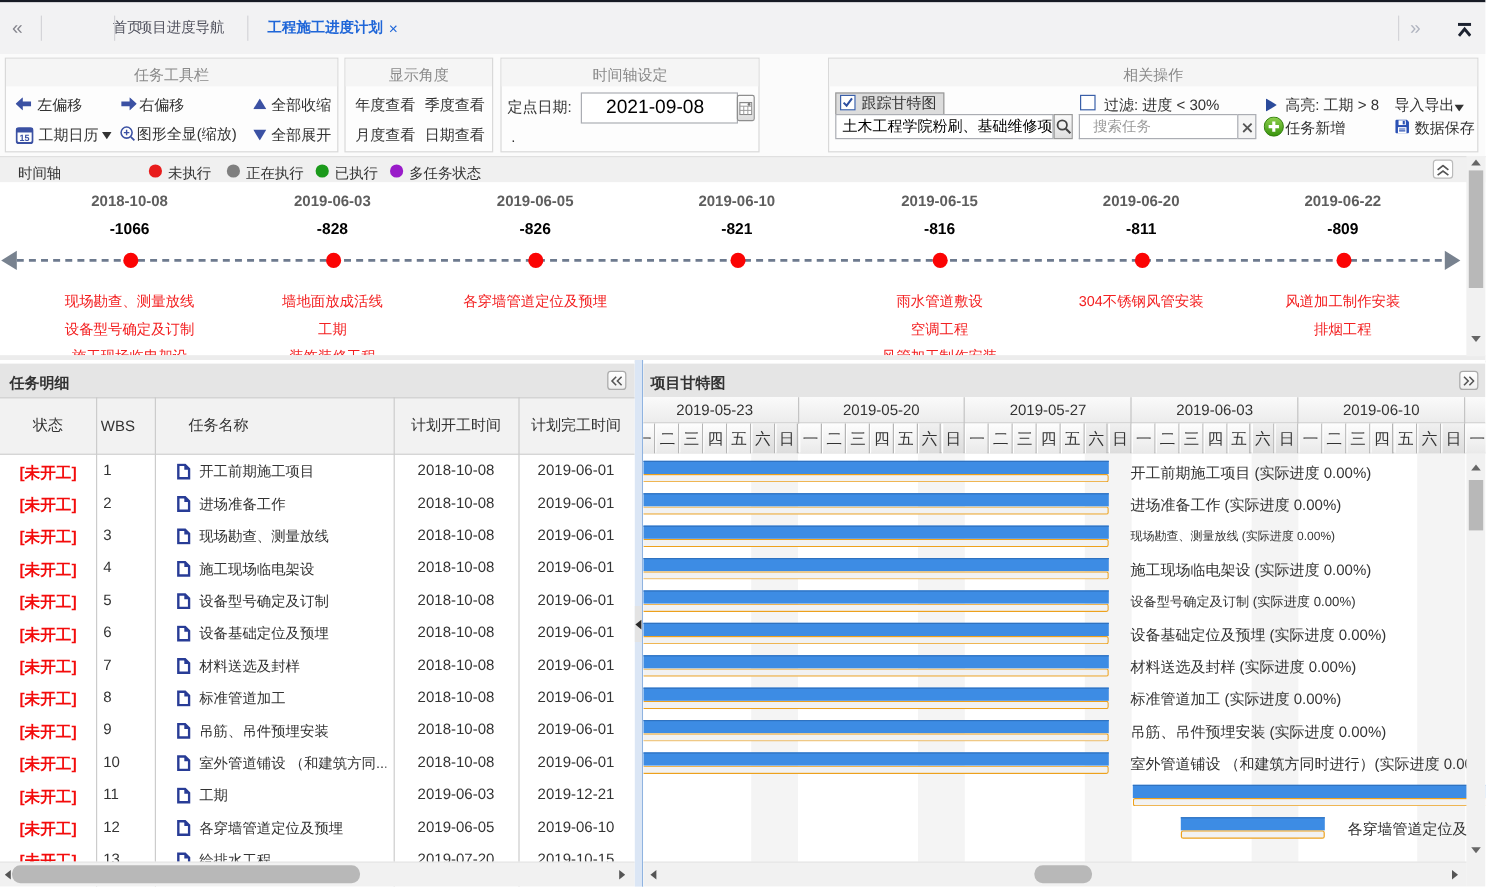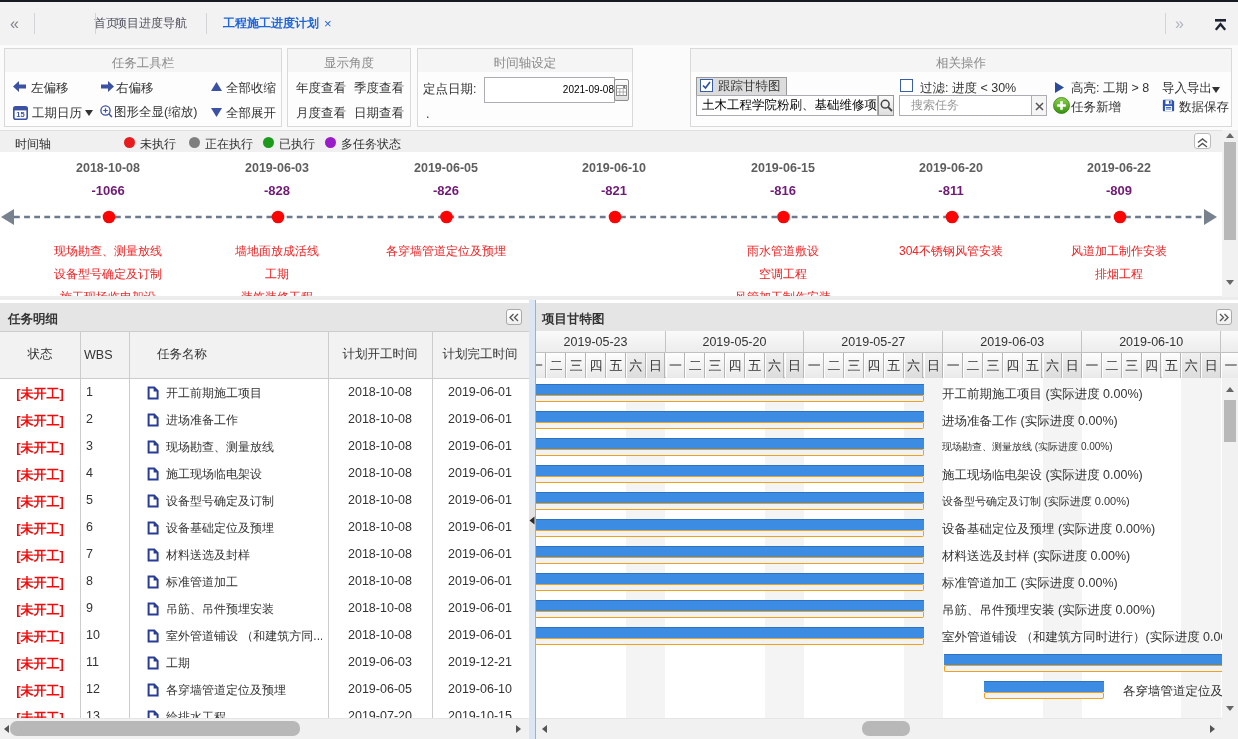--- a/index.html
+++ b/index.html
@@ -15,21 +15,21 @@
 #toolbar { left:0; top:45px; width:1238px; height:85px; background:#fbfbfb; }
 .group { position:absolute; top:3px; height:79px; border:1px solid #d9d9d9; background:#fdfdfd; }
 .gtitle { text-align:center; font-size:12.5px; color:#8a8a8a; height:23px; line-height:29px; background:#f5f5f5; }
 .titem { position:absolute; font-size:12.5px; color:#333; white-space:nowrap; }
 
 #legendbar { left:0; top:130px; width:1238px; height:22px; background:#f0f0f0; border-top:1px solid #e0e0e0; }
 .dot { display:inline-block; width:11px; height:11px; border-radius:50%; vertical-align:-1px; margin-right:6px; }
 
 #timeline { left:0; top:152px; width:1222px; height:144px; background:#fff; overflow:hidden; }
 .tl-date { position:absolute; top:9px; width:160px; text-align:center; font-size:12.5px; font-weight:bold; color:#5e5e5e; }
-.tl-neg { position:absolute; top:31px; width:160px; text-align:center; font-size:13px; font-weight:bold; color:#701a75; }
+.tl-neg { position:absolute; top:31px; width:160px; text-align:center; font-size:13px; font-weight:bold; color:#000000; }
 .tl-task { position:absolute; width:220px; text-align:center; font-size:12px; color:#f32021; }
 #botborder { left:0; top:296px; width:1238px; height:6px; background:#ececec; border-bottom:1px solid #d5d5d5; }
 
 .ptitle { position:absolute; font-weight:bold; font-size:12.5px; color:#333; }
 .pbtn { position:absolute; width:16px; height:16px; border:1px solid #aaa; border-radius:3px; background:linear-gradient(#fff,#f0f0f0); color:#555; font-size:10px; text-align:center; line-height:14px; }
 #leftpanel { left:0; top:300px; width:529px; height:439px; background:#fff; overflow:hidden; }
 #lp-title { left:0; top:3px; width:529px; height:28px; background:#e5e5e5; }
 #rightpanel { left:536px; top:300px; width:702px; height:439px; background:#fff; overflow:hidden; }
 #splitter { left:529px; top:300px; width:7px; height:439px; background:#dbe6f5; border-right:1px solid #8fb3e0; }
 .colsep { position:absolute; top:31px; width:1px; background:#ccc; }
@@ -103,21 +103,21 @@
   <div class="group" style="left:287px;width:124px;">
     <div class="gtitle">显示角度</div>
     <div class="titem" style="left:8px;top:31px;">年度查看</div>
     <div class="titem" style="left:66px;top:31px;">季度查看</div>
     <div class="titem" style="left:8px;top:56px;">月度查看</div>
     <div class="titem" style="left:66px;top:56px;">日期查看</div>
   </div>
   <div class="group" style="left:417px;width:216px;">
     <div class="gtitle">时间轴设定</div>
     <div class="titem" style="left:5px;top:32px;">定点日期:</div>
-    <div class="abs" style="left:66px;top:28px;width:131px;height:26px;border:1px solid #abadb3;background:#fff;font-size:10px;line-height:24px;padding-left:20px;color:#000;text-align:right;">2021-09-08</div>
+    <div class="abs" style="left:66px;top:28px;width:131px;height:26px;border:1px solid #abadb3;background:#fff;font-size:16px;line-height:24px;padding-left:20px;color:#000;">2021-09-08</div>
     <div class="abs" style="left:196px;top:30px;width:15px;height:22px;border:1px solid #8e8e8e;background:linear-gradient(#fdfdfd,#dcdcdc);border-radius:2px;"><svg width="11" height="11" style="margin:5px 0 0 1px;">
             <rect x="0.5" y="0.5" width="10" height="10" fill="#fff" stroke="#888"></rect>
             <path d="M0.5 3.5 H10.5 M3.8 3.5 V10.5 M7.2 3.5 V10.5 M0.5 7 H10.5" stroke="#999" stroke-width="0.8" fill="none"></path>
             <circle cx="8.2" cy="2" r="1.2" fill="#777"></circle>
           </svg></div>
     <div class="titem" style="left:8px;top:58px;">.</div>
   </div>
   <div class="group" style="left:690px;width:542px;">
     <div class="gtitle">相关操作</div>
     <div class="abs" style="left:5px;top:28px;width:91px;height:19px;background:#dcdcdc;border:1px solid #999;font-size:12.5px;color:#333;line-height:17px;white-space:nowrap;overflow:hidden;">

